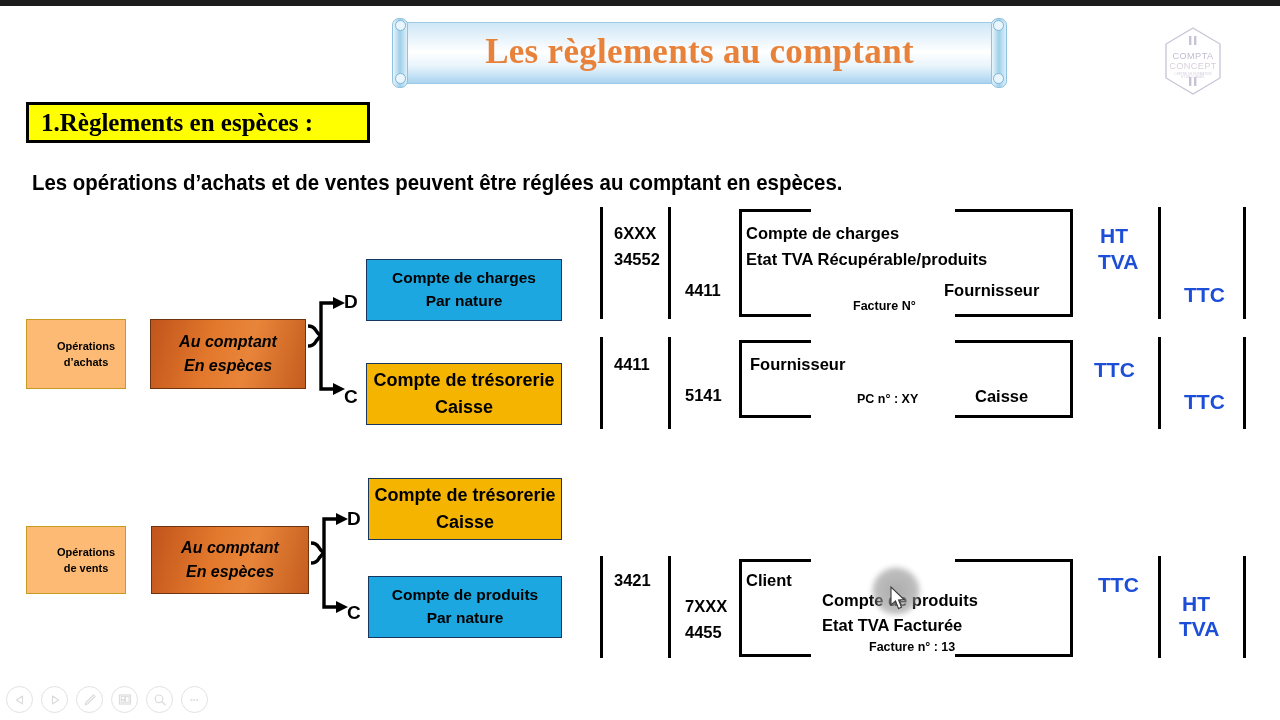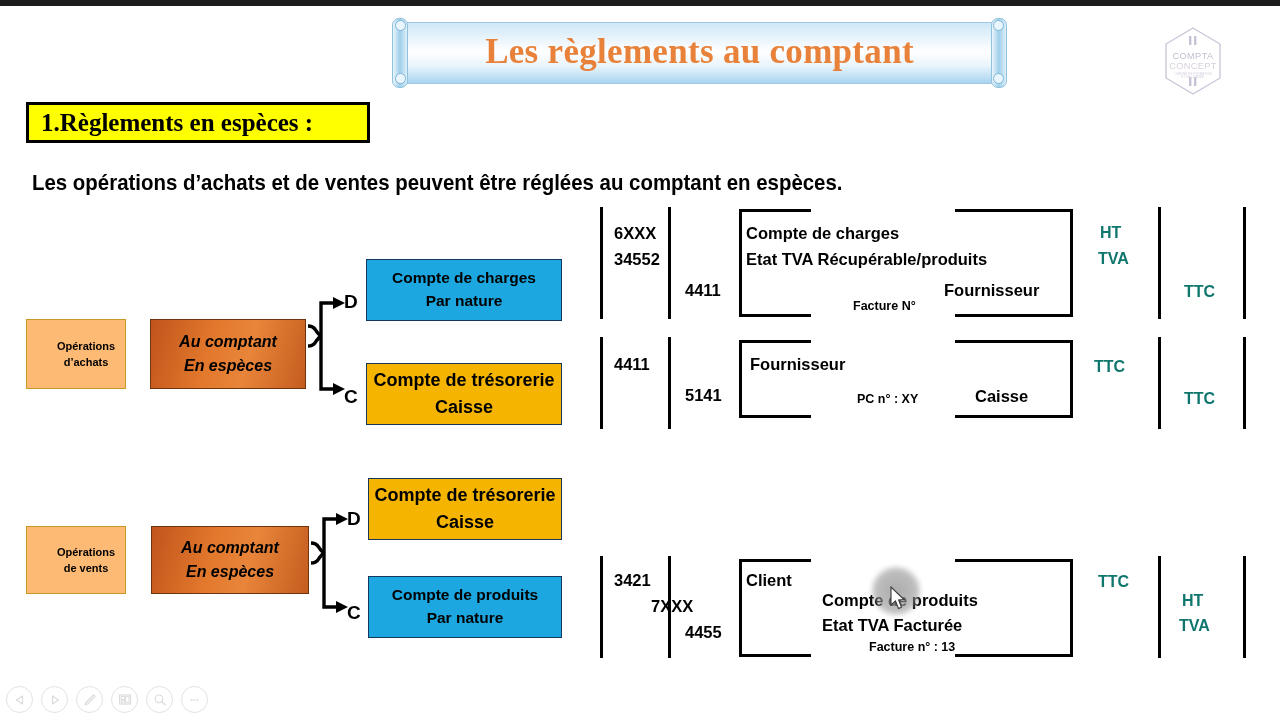--- a/index.html
+++ b/index.html
@@ -57,21 +57,21 @@
 
   
   .brace{position:absolute;}
   .dc{position:absolute;font-weight:bold;font-size:19px;color:#000;font-family:"Liberation Sans",sans-serif;}
 
   
   .jrule{position:absolute;width:3px;background:#000;}
   .jnum{position:absolute;font-weight:bold;font-size:16.5px;color:#000;white-space:nowrap;}
   .jtxt{position:absolute;font-weight:bold;font-size:16.5px;color:#000;white-space:nowrap;}
   .jsmall{position:absolute;font-weight:bold;font-size:12.5px;color:#000;white-space:nowrap;}
-  .jamt{position:absolute;font-weight:bold;font-size:16px;color:#0f766e;white-space:nowrap;}
+  .jamt{position:absolute;font-weight:bold;font-size:21px;color:#1d4ed8;white-space:nowrap;}
 
   
   .brk{position:absolute;box-sizing:border-box;}
   .brk.left{border-left:3px solid #000;border-top:3px solid #000;border-bottom:3px solid #000;}
   .brk.right{border-right:3px solid #000;border-top:3px solid #000;border-bottom:3px solid #000;}
 
   
   .hl{position:absolute;width:52px;height:52px;border-radius:50%;
     background:radial-gradient(circle,rgba(140,140,140,.72) 0%,rgba(150,150,150,.62) 55%,rgba(170,170,170,0) 72%);
     filter:blur(2px);}
@@ -230,21 +230,21 @@
     <span>Par nature</span>
   </div>
 
   <div>
     <div class="jrule" style="left:600px;top:556px;height:102px;"></div>
     <div class="jrule" style="left:668px;top:556px;height:102px;"></div>
     <div class="jrule" style="left:1158px;top:556px;height:102px;"></div>
     <div class="jrule" style="left:1243px;top:556px;height:102px;"></div>
 
     <div class="jnum" style="left:614px;top:571px;">3421</div>
-    <div class="jnum" style="left:651px;top:597px;text-align:center;">7XXX</div>
+    <div class="jnum" style="left:685px;top:597px;text-align:center;">7XXX</div>
     <div class="jnum" style="left:685px;top:623px;">4455</div>
 
     <div class="brk left" style="left:739px;top:559px;width:72px;height:98px;"></div>
     <div class="brk right" style="left:955px;top:559px;width:118px;height:98px;"></div>
 
     <div class="jtxt" style="left:746px;top:571px;">Client</div>
     <div class="jtxt" style="left:822px;top:591px;">Compte de produits</div>
     <div class="jtxt" style="left:822px;top:616px;">Etat TVA Facturée</div>
     <div class="jsmall" style="left:833px;top:640px;padding-left:36px;">Facture n° : 13</div>
 

